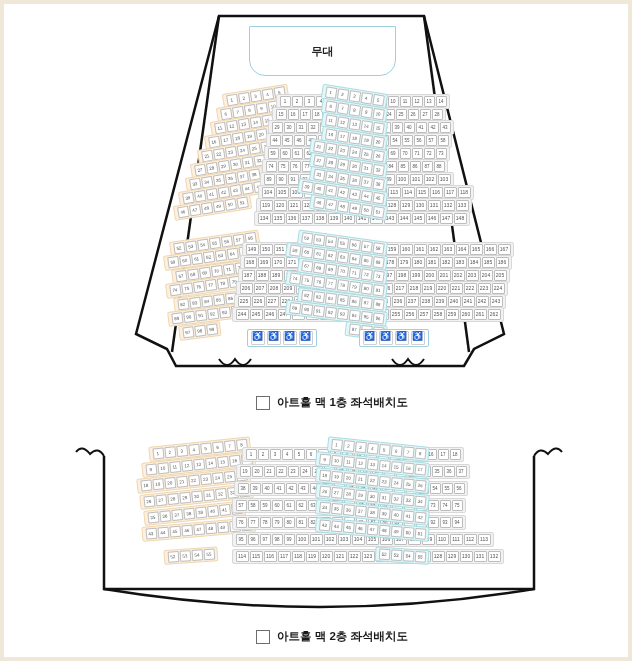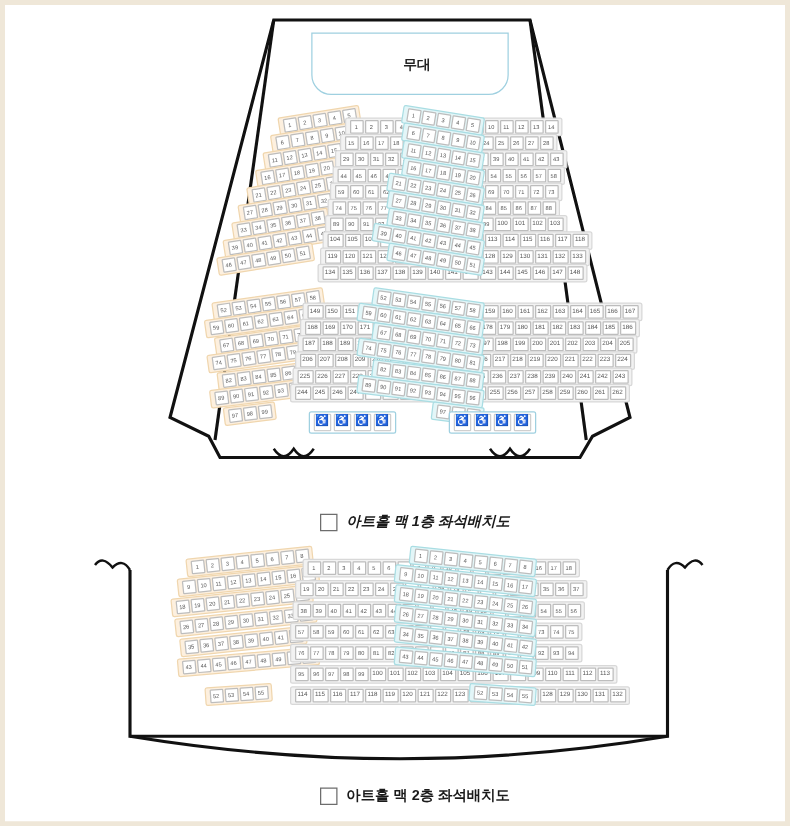--- a/index.html
+++ b/index.html
@@ -141,21 +141,21 @@
 <div id="page">
 
   <svg class="hall-svg" width="632" height="400">
     <path d="M215 12 L420 12 L500 330 L470 345 L460 362 L172 362 L163 345 L132 330 Z" fill="none" stroke="#111111" stroke-width="2.5"></path>
     <path d="M215 12 L168 348" fill="none" stroke="#111111" stroke-width="2.5"></path>
     <path d="M420 12 L465 348" fill="none" stroke="#111111" stroke-width="2.5"></path>
     <path d="M215 355 q8 12 16 0 q8 12 16 0" fill="none" stroke="#111111" stroke-width="2"></path>
     <path d="M388 355 q8 12 16 0 q8 12 16 0" fill="none" stroke="#111111" stroke-width="2"></path>
   </svg>
 
-  <div class="stage-box" style="left:245px; top:22px; width:145px; height:48px; border-radius:0 0 16px 16px;padding-left:11px;">
+  <div class="stage-box" style="left:245px; top:22px; width:145px; height:48px; border-radius:0 0 16px 16px;">
     <span>무대</span>
   </div>
 
   <div class="sound-booth" style="left:300px; top:196px; width:34px; height:12px;">
     <span>CONTROL</span>
   </div>
 
   <div id="f1-left">
       <div class="seat-row left" style="left: 219px; top: 90px; transform: rotate(-9deg); transform-origin: left center;">
         <div class="seat">1</div>
@@ -725,21 +725,21 @@
     <span class="wheel"></span>
     <span class="wheel"></span>
   </div>
   <div class="wheel-row" style="left:355px; top:325px;">
     <span class="wheel"></span>
     <span class="wheel"></span>
     <span class="wheel"></span>
     <span class="wheel"></span>
   </div>
 
-  <div class="caption" style="left:252px; top:406px;font-style:italic;">
+  <div class="caption" style="left:252px; top:391px;">
     <span class="chk"></span>
     <span>아트홀 맥 1층 좌석배치도</span>
   </div>
 
   <svg class="hall-svg" width="632" height="661" style="top:0;left:0;">
     <path d="M100 452 L100 585 L530 585 L530 452" fill="none" stroke="#111111" stroke-width="2.5"></path>
     <path d="M100 452 q-6 -10 -14 -2 q-8 -10 -14 -2" fill="none" stroke="#111111" stroke-width="2"></path>
     <path d="M530 452 q6 -10 14 -2 q8 -10 14 -2" fill="none" stroke="#111111" stroke-width="2"></path>
     <path d="M100 585 q110 18 216 18 q106 0 214 -18" fill="none" stroke="#111111" stroke-width="2.5"></path>
   </svg>

